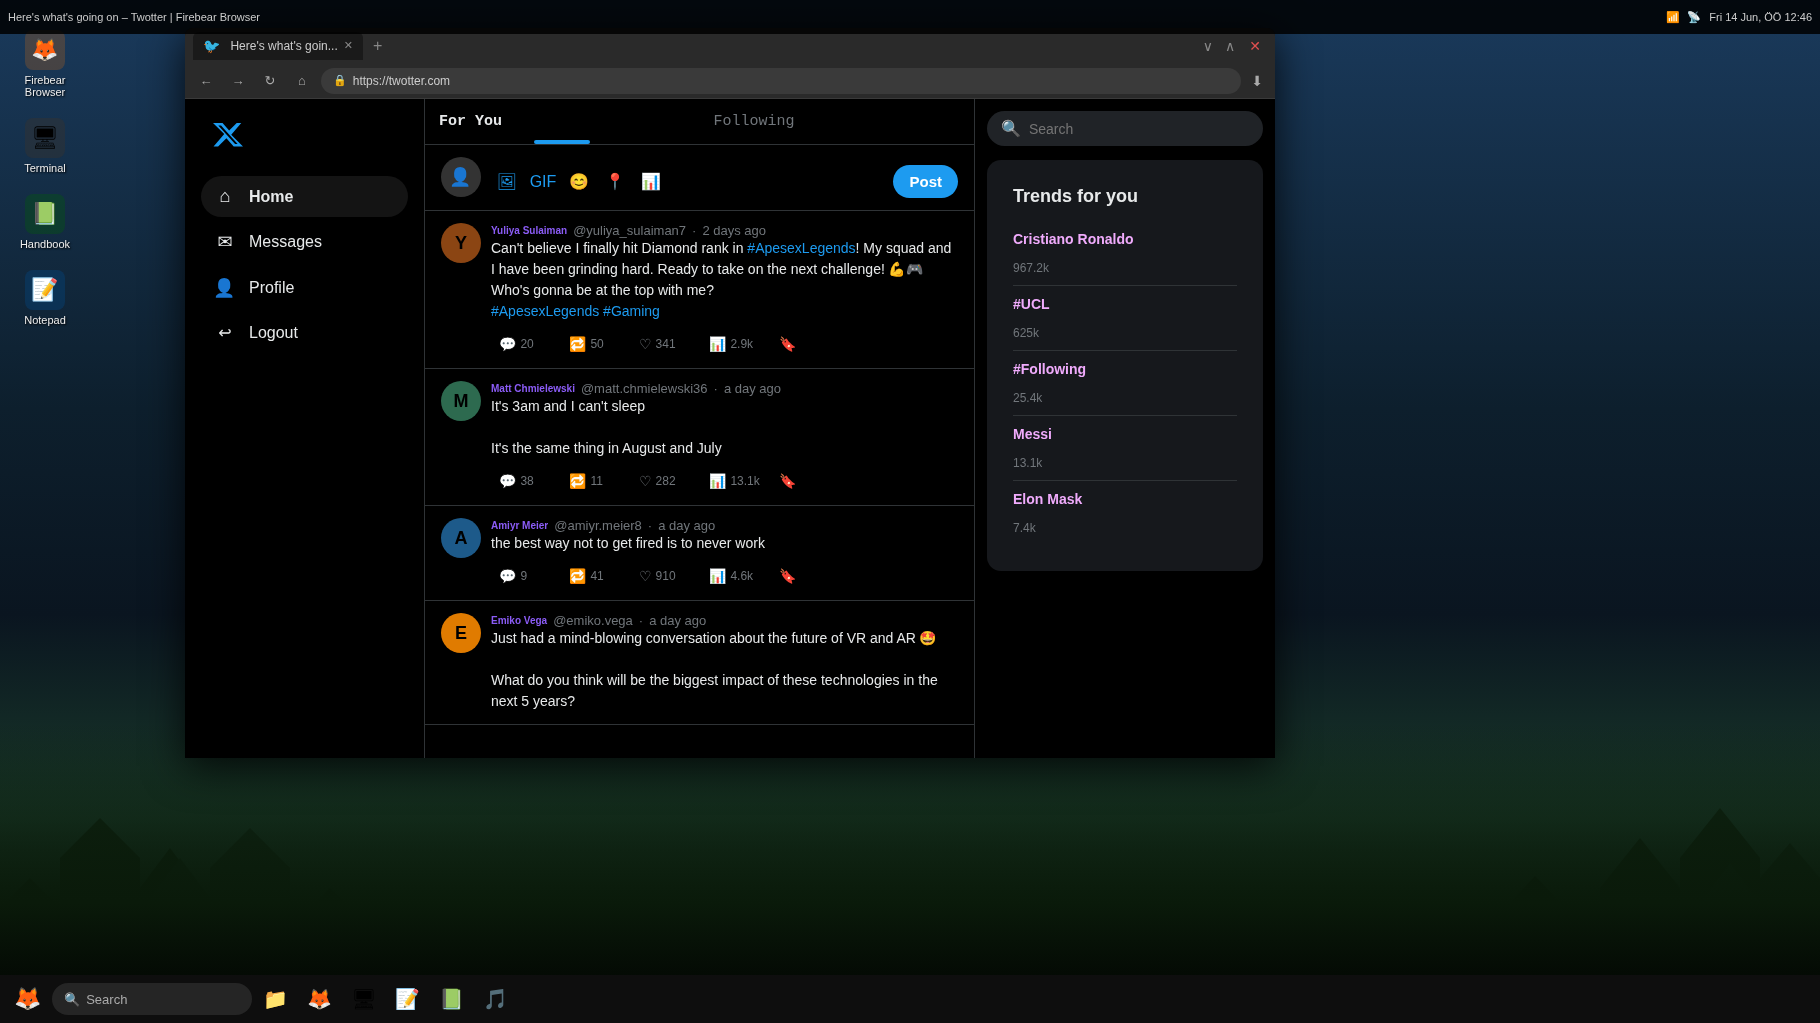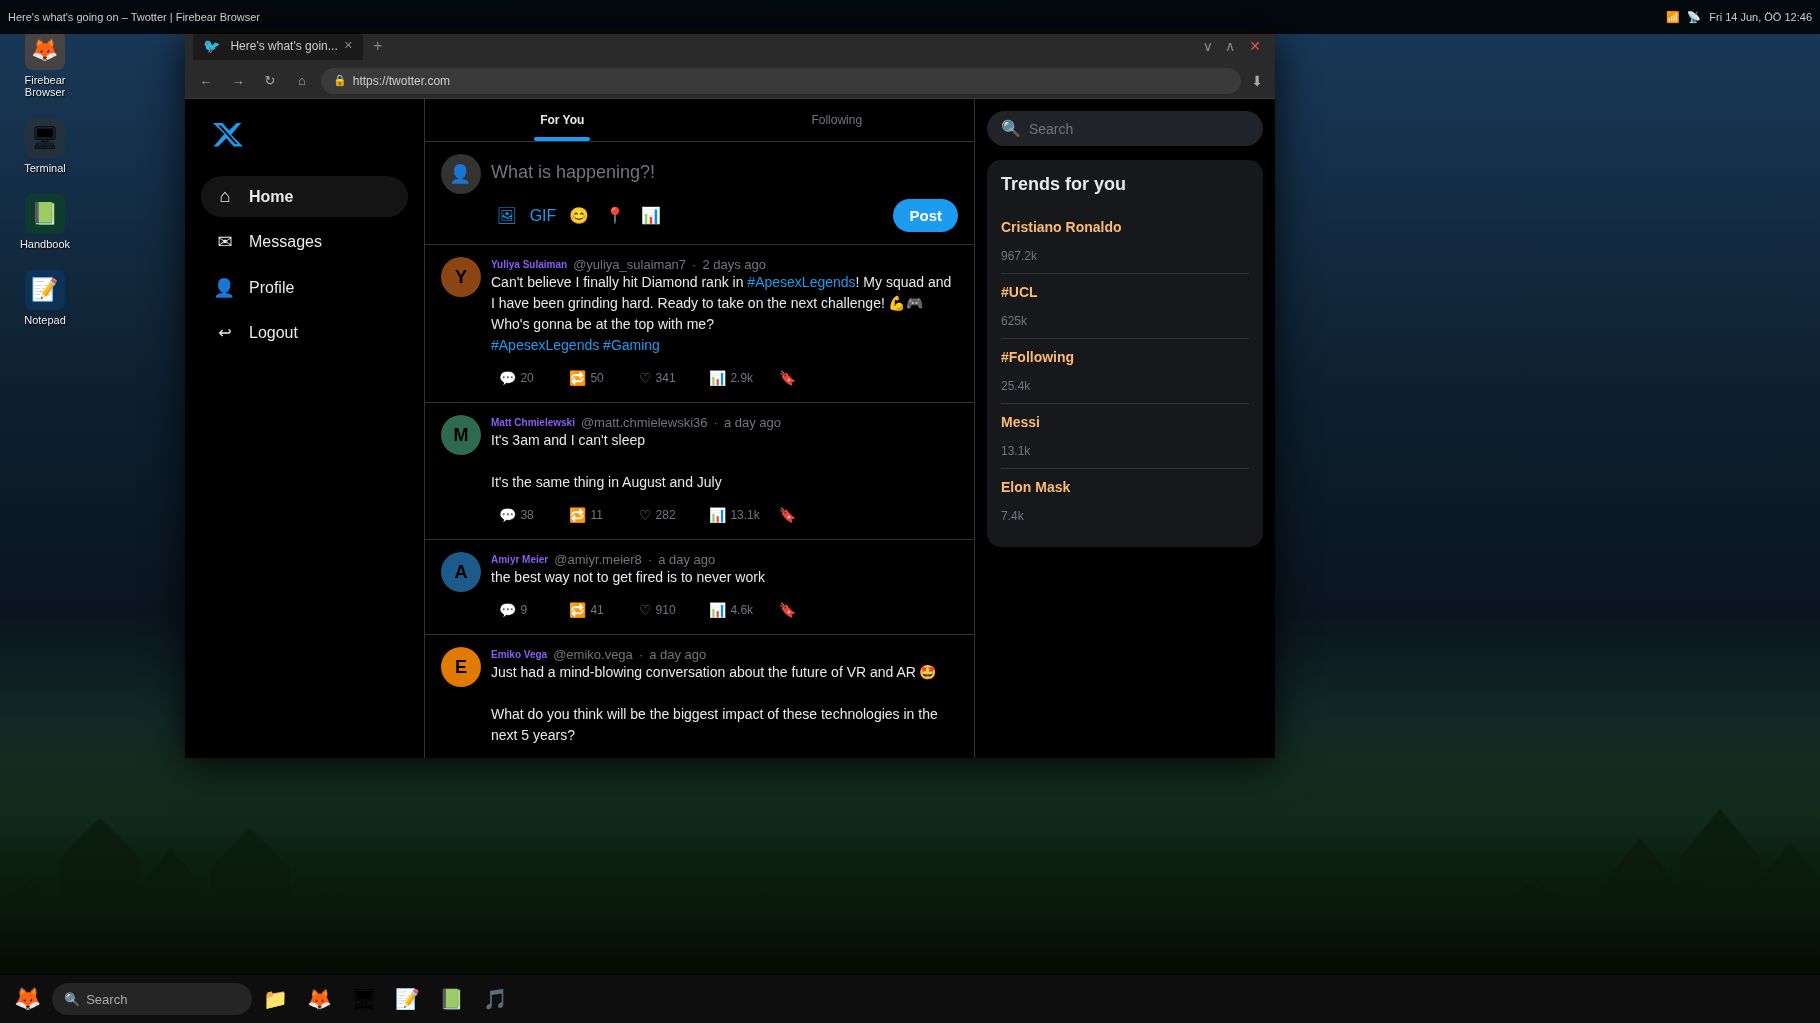--- a/index.html
+++ b/index.html
@@ -254,27 +254,27 @@
       display: flex;
       border-bottom: 1px solid #2f3336;
       position: sticky;
       top: 0;
       background: rgba(0,0,0,0.85);
       backdrop-filter: blur(4px);
       z-index: 10;
     }
     .feed-tab {
       flex: 1;
-      text-align: center;
       padding: 14px;
       color: #71767b;
-      font-size: 12px;
+      font-size: 15px;
       font-weight: 500;
       cursor: pointer;
       position: relative;
+      font-family: Liberation Mono, monospace;
     }
     .feed-tab.active { color: #e7e9ea; font-weight: 700; }
     .feed-tab.active::after {
       content: '';
       position: absolute;
       bottom: 0;
       left: 50%;
       transform: translateX(-50%);
       width: 56px;
       height: 4px;
@@ -413,35 +413,35 @@
       border: none;
       outline: none;
       color: #71767b;
       font-size: 14px;
       width: 100%;
     }
 
     .trends-box {
       background: #16181c;
       border-radius: 14px;
-      padding: 14px;
+      padding: 26px;
     }
     .trends-title {
       color: #e7e9ea;
       font-size: 18px;
       font-weight: 800;
       margin-bottom: 14px;
     }
     .trend-item {
       padding: 10px 0;
       border-bottom: 1px solid #2f3336;
       cursor: pointer;
     }
     .trend-item:last-child { border-bottom: none; }
-    .trend-name { color: #fdba74; font-weight: 700; font-size: 14px; }
+    .trend-name { color: #f0abfc; font-weight: 700; font-size: 14px; }
     .trend-count { color: #71767b; font-size: 12px; margin-top: 14px; }
   </style>
 </head>
 <body>
 
 <div class="desktop-bg">
 
   <svg style="position:absolute;bottom:45px;left:0;right:0;width:100%;height:250px;opacity:0.7" viewBox="0 0 1820 250" preserveAspectRatio="none">
     <path d="M0,250 L0,180 L30,150 L60,180 L60,130 L100,90 L140,130 L140,160 L170,120 L200,160 L200,250Z" fill="#0a1a08"></path>
     <path d="M150,250 L150,170 L180,130 L210,170 L210,140 L250,100 L290,140 L290,250Z" fill="#0d2010"></path>
@@ -552,21 +552,20 @@
           <span>For You</span>
         </div>
         <div class="feed-tab">
           <span>Following</span>
         </div>
       </div>
 
       <div class="compose-area">
         <div class="compose-avatar">👤</div>
         <div class="compose-input-area">
-          <div class="compose-placeholder">What is happening?!</div>
           <div class="compose-actions">
             <div class="compose-action-btn">🖼</div>
             <div class="compose-action-btn">GIF</div>
             <div class="compose-action-btn">😊</div>
             <div class="compose-action-btn">📍</div>
             <div class="compose-action-btn">📊</div>
             <div class="post-btn">Post</div>
           </div>
         </div>
       </div>

